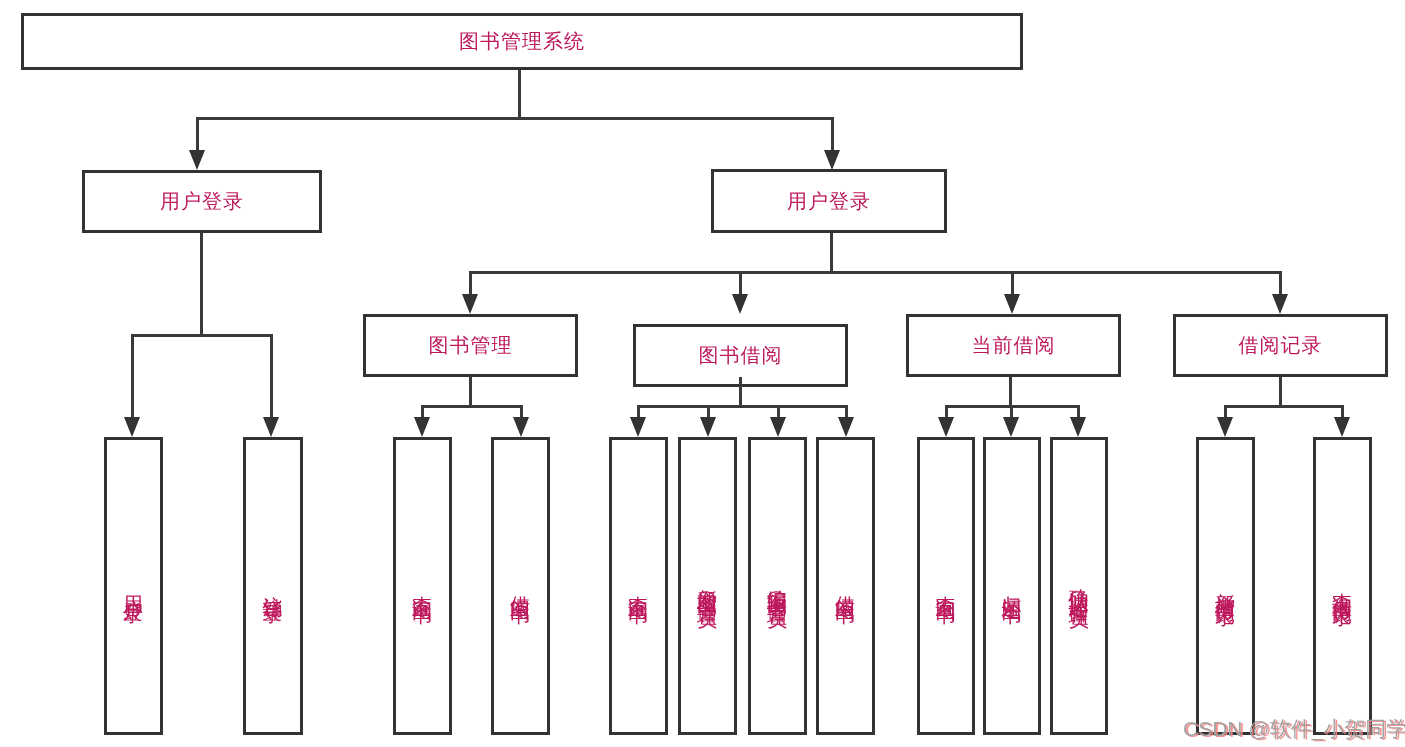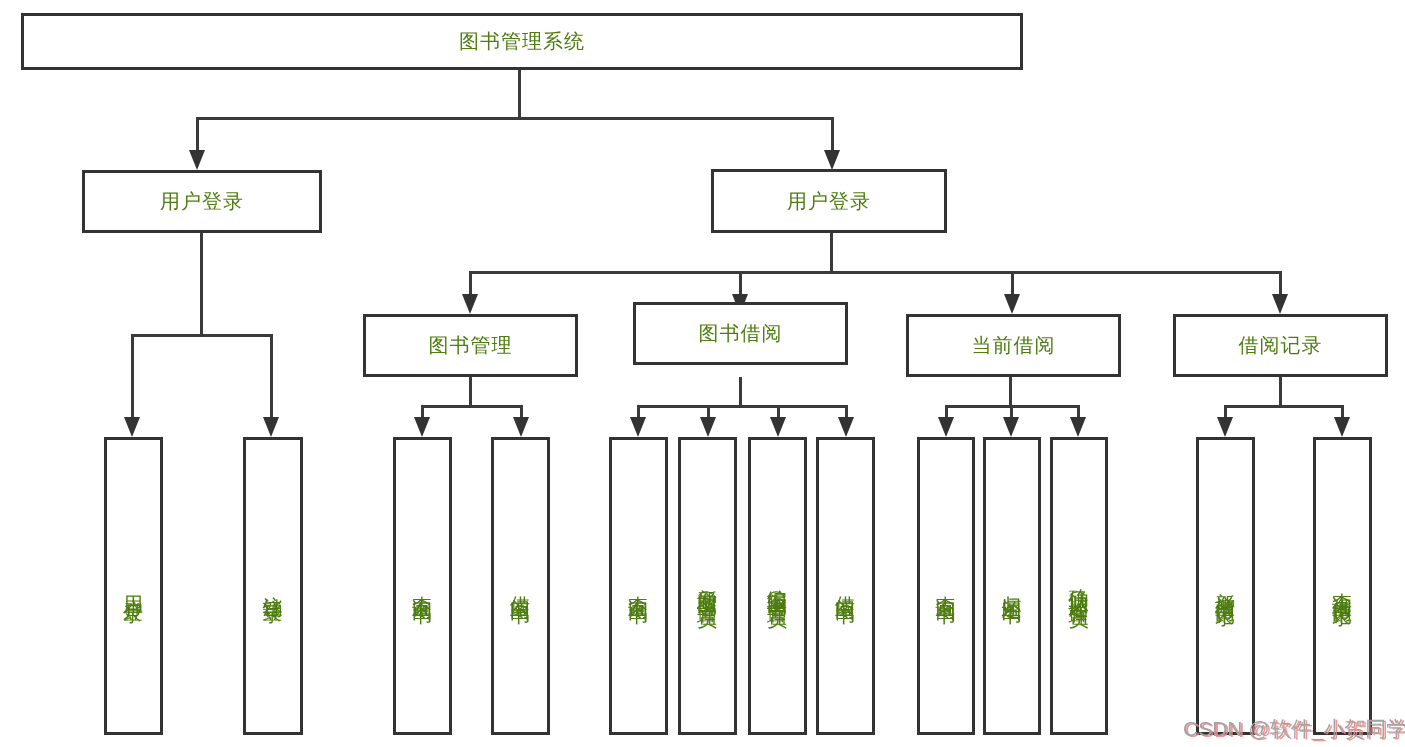--- a/index.html
+++ b/index.html
@@ -3,21 +3,21 @@
 <meta charset="utf-8">
 <style>
   html,body { margin:0; padding:0; background:#ffffff; }
   .stage {
     position:relative; width:1405px; height:747px; background:#ffffff;
     font-family:"Liberation Sans","DejaVu Sans",sans-serif; overflow:hidden;
   }
   
   .box {
     position:absolute; box-sizing:border-box; background:#ffffff;
-    border:3px solid #333333; color:#4d7c0f;
+    border:3px solid #333333; color:#be185d;
     display:flex; align-items:center; justify-content:center;
     font-size:20px; letter-spacing:1px;
   }
   .vbox {
     writing-mode:vertical-rl; text-orientation:mixed;
     letter-spacing:3px; font-size:20px; line-height:1;
   }
   
   .ln { position:absolute; background:#3a3a3a; }
   .arw {
@@ -69,21 +69,21 @@
   <div class="ln" style="left:739px; top:271px; width:3px; height:25px;"></div>
   <div class="arw" style="left:732px; top:294px;"></div>
   <div class="ln" style="left:1011px; top:271px; width:3px; height:25px;"></div>
   <div class="arw" style="left:1004px; top:294px;"></div>
   <div class="ln" style="left:1279px; top:271px; width:3px; height:25px;"></div>
   <div class="arw" style="left:1272px; top:294px;"></div>
 
   <div class="box" style="left:363px; top:314px; width:215px; height:63px;">
     <span>图书管理</span>
   </div>
-  <div class="box" style="left:633px; top:302px; width:215px; height:63px;">
+  <div class="box" style="left:633px; top:324px; width:215px; height:63px;">
     <span>图书借阅</span>
   </div>
   <div class="box" style="left:906px; top:314px; width:215px; height:63px;">
     <span>当前借阅</span>
   </div>
   <div class="box" style="left:1173px; top:314px; width:215px; height:63px;">
     <span>借阅记录</span>
   </div>
 
   <div class="ln" style="left:469px; top:377px; width:3px; height:31px;"></div>

